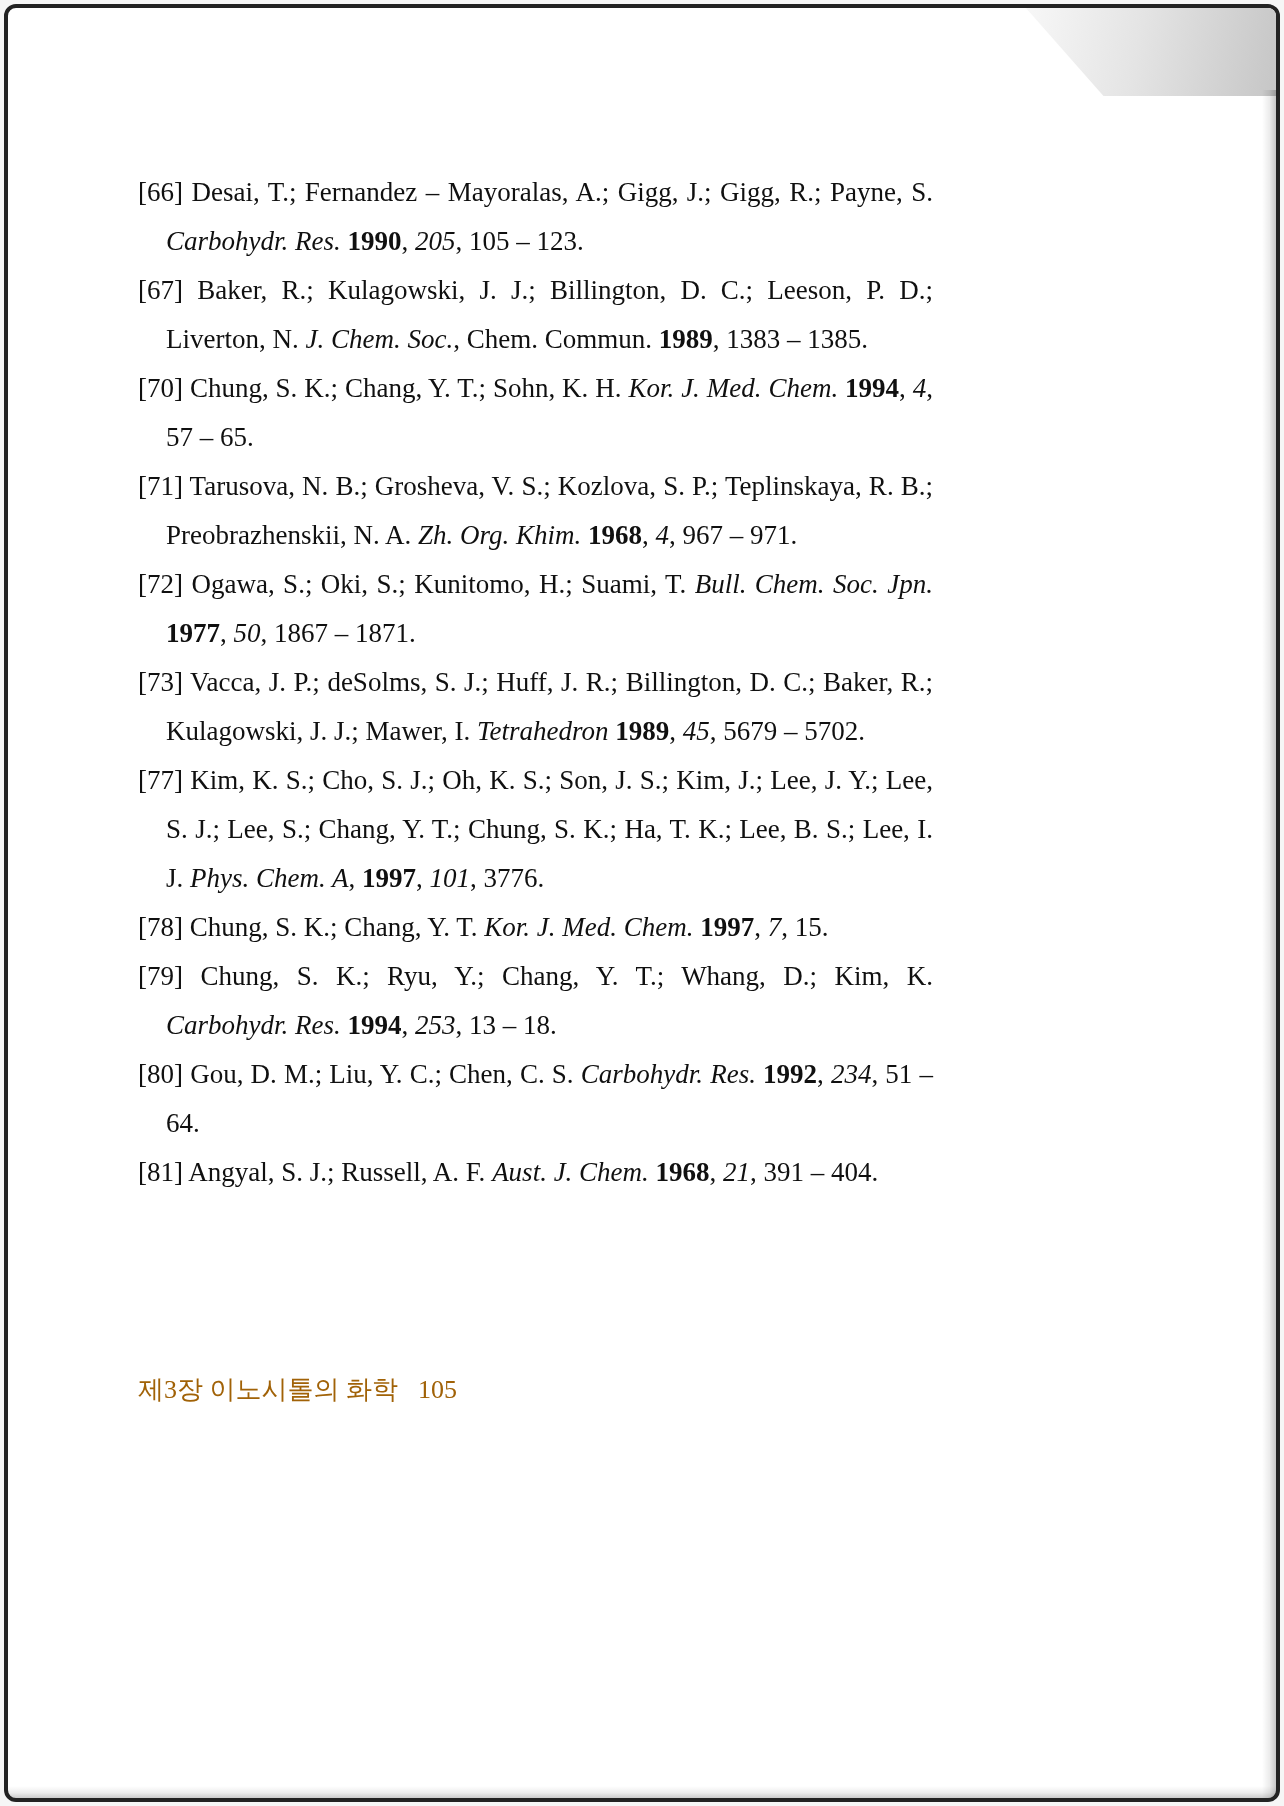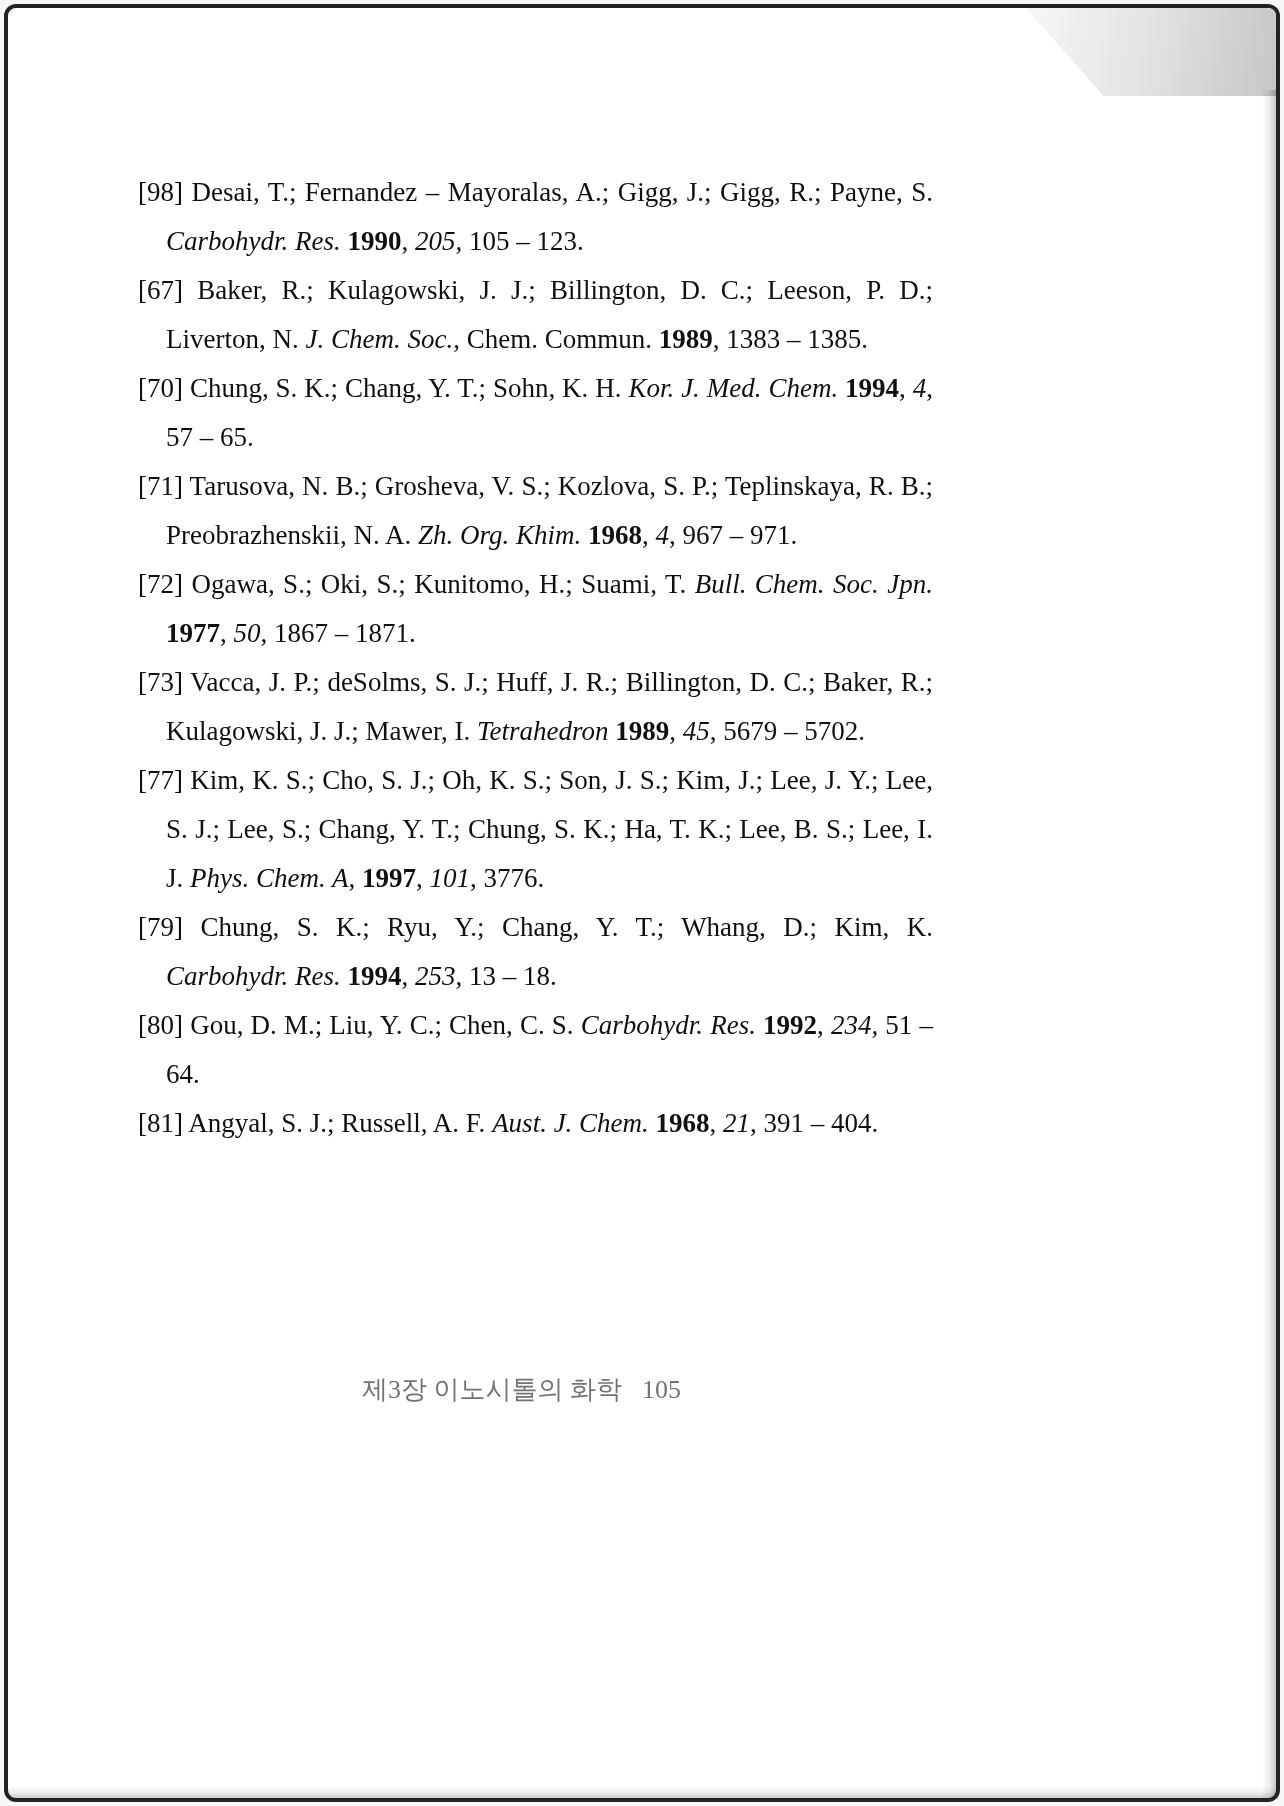--- a/index.html
+++ b/index.html
@@ -71,48 +71,49 @@
   }
   .s-n { font-style: normal; font-weight: normal; }
   .s-i { font-style: italic; }
   .s-b { font-weight: bold; }
   
   .footer {
     position: absolute;
     left: 130px;
     top: 1362px;
     width: 795px;
-    text-align: center;
+    text-align: left;
     padding-right: 28px;
     box-sizing: border-box;
     font-size: 26px;
     line-height: 40px;
-    color: #737373;
+    color: #a16207;
   }
   .footer .pagenum {
     margin-left: 20px;
   }
 </style>
 </head>
 <body>
 
 <div class="book">
 
   <div class="corner-fold"></div>
   <div class="edge-right"></div>
   <div class="edge-bottom"></div>
 
   <div class="refs">
-      <p class="ref"><span class="s-n">[98] Desai, T.; Fernandez – Mayoralas, A.; Gigg, J.; Gigg, R.; Payne, S. </span><span class="s-i">Carbohydr. Res. </span><span class="s-b">1990</span><span class="s-n">, </span><span class="s-i">205</span><span class="s-n">, 105 – 123.</span></p>
+      <p class="ref"><span class="s-n">[66] Desai, T.; Fernandez – Mayoralas, A.; Gigg, J.; Gigg, R.; Payne, S. </span><span class="s-i">Carbohydr. Res. </span><span class="s-b">1990</span><span class="s-n">, </span><span class="s-i">205</span><span class="s-n">, 105 – 123.</span></p>
       <p class="ref"><span class="s-n">[67] Baker, R.; Kulagowski, J. J.; Billington, D. C.; Leeson, P. D.; Liverton, N. </span><span class="s-i">J. Chem. Soc.</span><span class="s-n">, Chem. Commun. </span><span class="s-b">1989</span><span class="s-n">, 1383 – 1385.</span></p>
       <p class="ref"><span class="s-n">[70] Chung, S. K.; Chang, Y. T.; Sohn, K. H. </span><span class="s-i">Kor. J. Med. Chem. </span><span class="s-b">1994</span><span class="s-n">, </span><span class="s-i">4</span><span class="s-n">, 57 – 65.</span></p>
       <p class="ref"><span class="s-n">[71] Tarusova, N. B.; Grosheva, V. S.; Kozlova, S. P.; Teplinskaya, R. B.; Preobrazhenskii, N. A. </span><span class="s-i">Zh. Org. Khim. </span><span class="s-b">1968</span><span class="s-n">, </span><span class="s-i">4</span><span class="s-n">, 967 – 971.</span></p>
       <p class="ref"><span class="s-n">[72] Ogawa, S.; Oki, S.; Kunitomo, H.; Suami, T. </span><span class="s-i">Bull. Chem. Soc. Jpn. </span><span class="s-b">1977</span><span class="s-n">, </span><span class="s-i">50</span><span class="s-n">, 1867 – 1871.</span></p>
       <p class="ref"><span class="s-n">[73] Vacca, J. P.; deSolms, S. J.; Huff, J. R.; Billington, D. C.; Baker, R.; Kulagowski, J. J.; Mawer, I. </span><span class="s-i">Tetrahedron </span><span class="s-b">1989</span><span class="s-n">, </span><span class="s-i">45</span><span class="s-n">, 5679 – 5702.</span></p>
       <p class="ref"><span class="s-n">[77] Kim, K. S.; Cho, S. J.; Oh, K. S.; Son, J. S.; Kim, J.; Lee, J. Y.; Lee, S. J.; Lee, S.; Chang, Y. T.; Chung, S. K.; Ha, T. K.; Lee, B. S.; Lee, I. J. </span><span class="s-i">Phys. Chem. A</span><span class="s-n">, </span><span class="s-b">1997</span><span class="s-n">, </span><span class="s-i">101</span><span class="s-n">, 3776.</span></p>
+      <p class="ref"><span class="s-n">[78] Chung, S. K.; Chang, Y. T. </span><span class="s-i">Kor. J. Med. Chem. </span><span class="s-b">1997</span><span class="s-n">, </span><span class="s-i">7</span><span class="s-n">, 15.</span></p>
       <p class="ref"><span class="s-n">[79] Chung, S. K.; Ryu, Y.; Chang, Y. T.; Whang, D.; Kim, K. </span><span class="s-i">Carbohydr. Res. </span><span class="s-b">1994</span><span class="s-n">, </span><span class="s-i">253</span><span class="s-n">, 13 – 18.</span></p>
       <p class="ref"><span class="s-n">[80] Gou, D. M.; Liu, Y. C.; Chen, C. S. </span><span class="s-i">Carbohydr. Res. </span><span class="s-b">1992</span><span class="s-n">, </span><span class="s-i">234</span><span class="s-n">, 51 – 64.</span></p>
       <p class="ref"><span class="s-n">[81] Angyal, S. J.; Russell, A. F. </span><span class="s-i">Aust. J. Chem. </span><span class="s-b">1968</span><span class="s-n">, </span><span class="s-i">21</span><span class="s-n">, 391 – 404.</span></p>
     </div>
 
   <div class="footer">
     <span>제3장 이노시톨의 화학</span><span class="pagenum">105</span>
   </div>
 
 </div>

